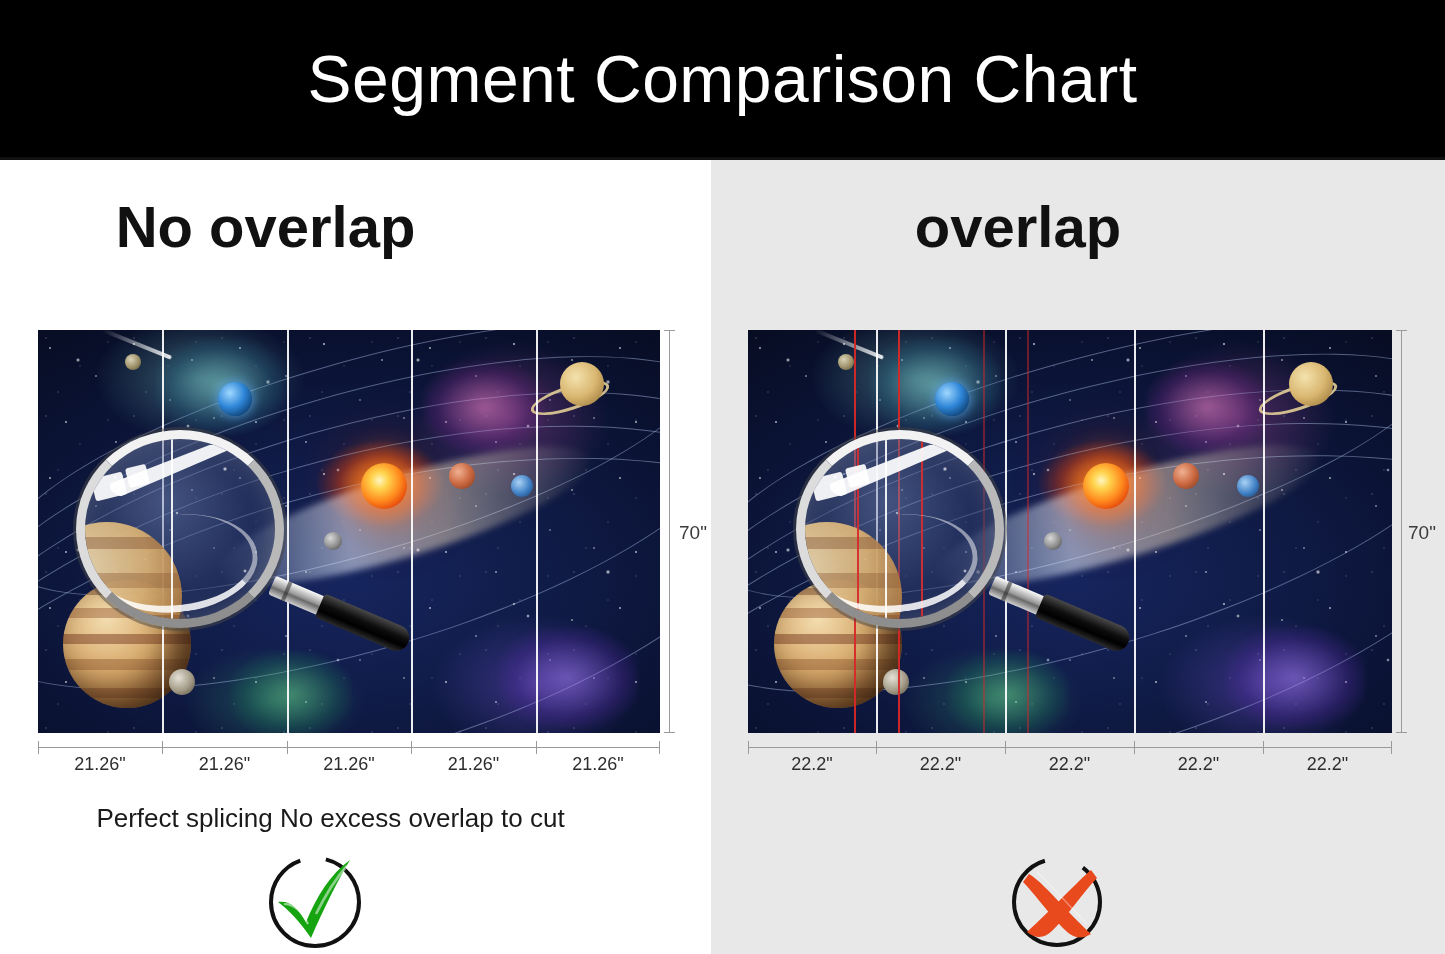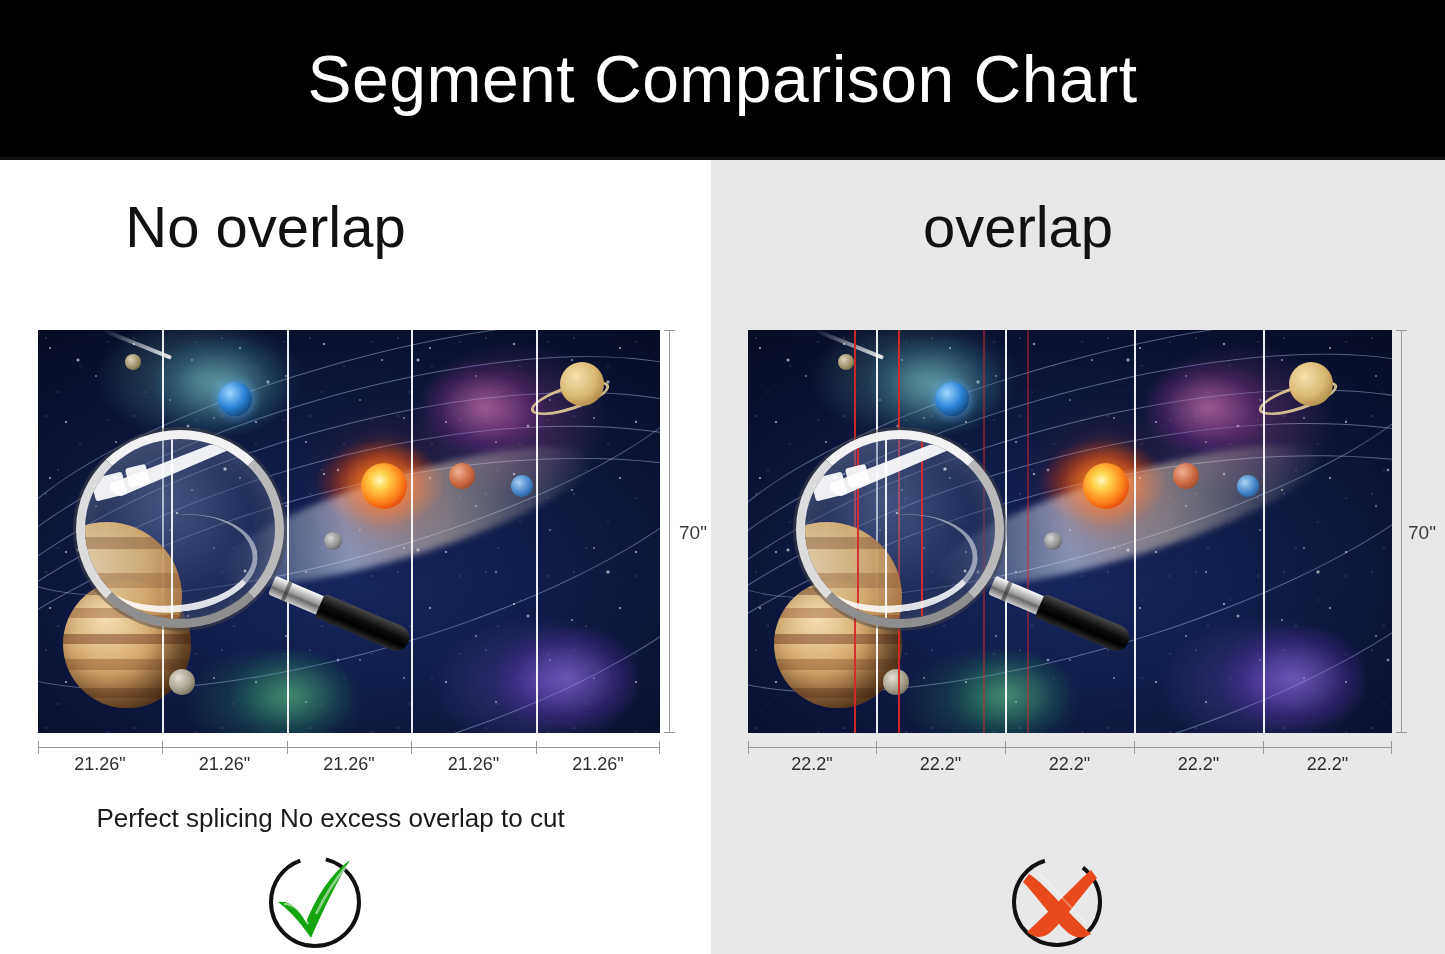--- a/index.html
+++ b/index.html
@@ -22,21 +22,21 @@
   }
   .banner-rule { position: absolute; left: 0; top: 157px; width: 1445px; height: 3px; background: #111; }
 
   
   .panel { position: absolute; top: 160px; height: 794px; }
   .panel-left  { left: 0;    width: 711px; background: #ffffff; }
   .panel-right { left: 711px; width: 734px; background: #e8e8e8; }
 
   .panel-heading {
     position: absolute; top: 38px; width: 100%;
-    text-align: center; font-size: 58px; color: #111; font-weight: 400; line-height: 1;
+    text-align: center; font-size: 58px; color: #111; font-weight: 700; line-height: 1;
   }
   .panel-left  .panel-heading { padding-right: 180px; }
   .panel-right .panel-heading { padding-right: 120px; }
 
   
   .figure { position: absolute; }
   .fig-left  { left: 38px;  top: 170px; width: 622px; height: 403px; }
   .fig-right { left: 37px;  top: 170px; width: 644px; height: 403px; }
 
   .mural {

